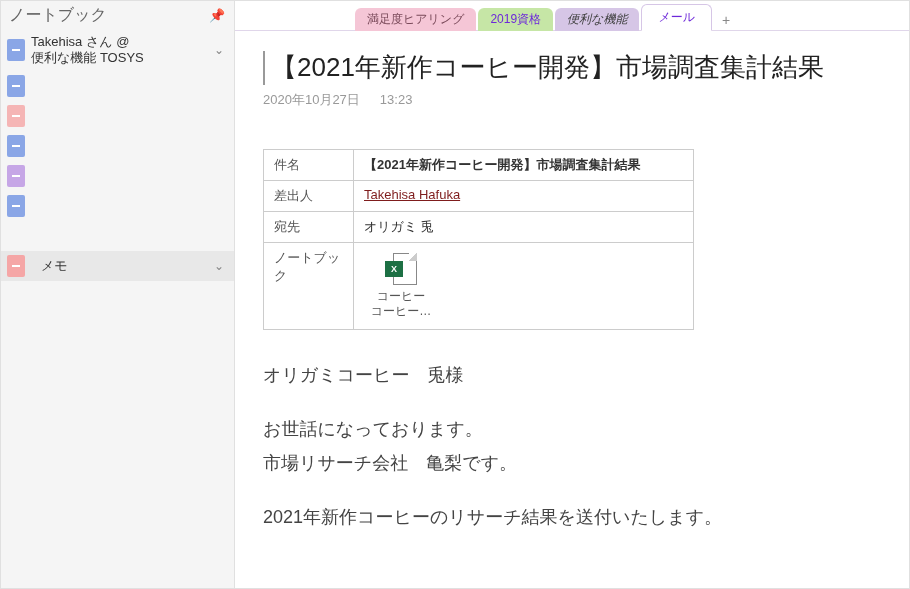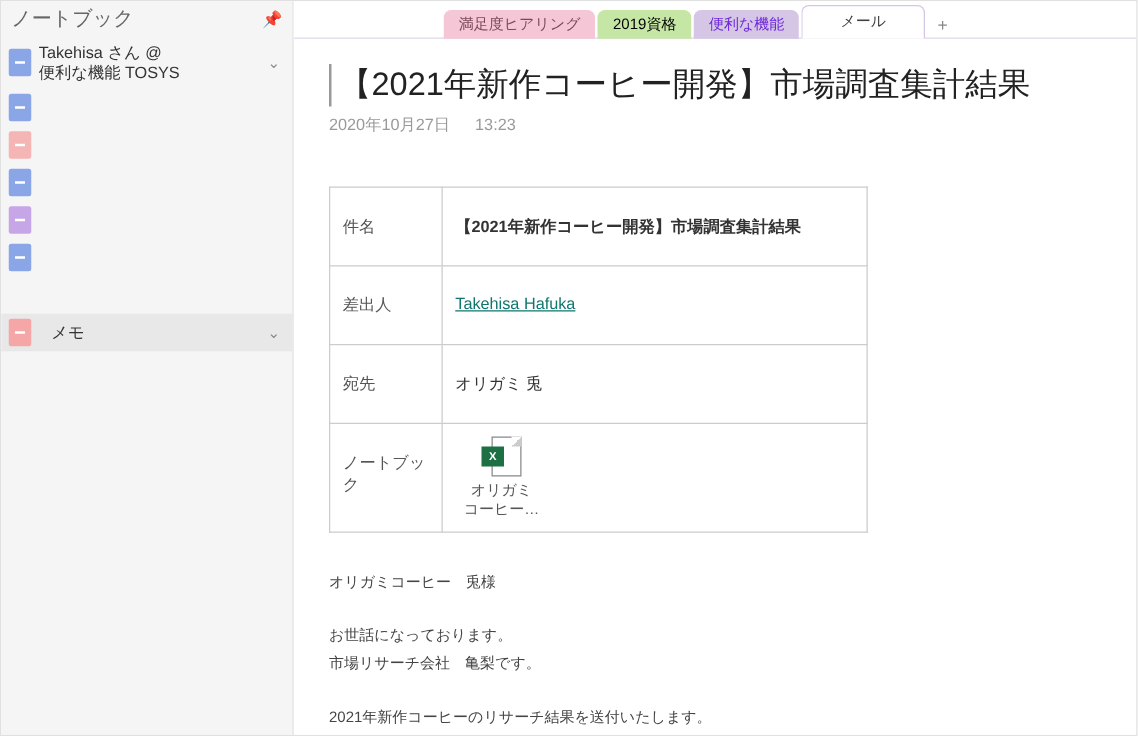--- a/index.html
+++ b/index.html
@@ -20,46 +20,46 @@
 
 .nb-label { flex: 1; white-space: nowrap; overflow: hidden; text-overflow: ellipsis; }
 .nb-first .nb-label { font-size: 13px; line-height: 1.25; }
 .nb-chevron { color: #888; font-size: 12px; padding-right: 4px; }
 
 .main { flex: 1; display: flex; flex-direction: column; background: #fff; }
 
 .tabbar { height: 30px; display: flex; align-items: flex-end; padding-left: 120px; background: #fff; border-bottom: 1px solid #e0d6ea; gap: 0; }
 .tab { padding: 3px 12px; font-size: 12px; border-top-left-radius: 6px; border-top-right-radius: 6px; margin-right: 2px; cursor: pointer; position: relative; top: 1px; }
 .tab-pink { background: #f5c6d6; color: #7a4a5a; }
-.tab-green { background: #c6e6a6; color: #000000; }
-.tab-purple { background: #d6c6e6; color: #6d28d9; }
-.tab-active { background: #fff; color: #404040; border: 1px solid #d6c6e6; border-bottom: 1px solid #fff; padding: 4px 30px; }
+.tab-green { background: #c6e6a6; color: #6d28d9; }
+.tab-purple { background: #d6c6e6; color: #404040; font-style: italic; }
+.tab-active { background: #fff; color: #6d28d9; border: 1px solid #d6c6e6; border-bottom: 1px solid #fff; padding: 4px 16px; }
 .tab-add { background: transparent; color: #888; padding: 3px 8px; font-size: 14px; }
 
 .content { flex: 1; padding: 20px 28px; overflow: auto; color: #333; }
 .page-title { font-size: 26px; font-weight: 400; color: #222; border-left: 2px solid #999; padding-left: 6px; margin-bottom: 6px; line-height: 1.3; }
 .page-date { color: #999; font-size: 13px; margin-bottom: 40px; }
 .page-date span + span { margin-left: 20px; }
 
 .mail-table { border-collapse: collapse; margin-bottom: 28px; }
-.mail-table td { border: 1px solid #ccc; padding: 22px 10px; font-size: 13px; vertical-align: top; }
+.mail-table td { border: 1px solid #ccc; padding: 6px 10px; font-size: 13px; vertical-align: top; }
 .mail-table td:first-child { width: 90px; color: #555; background: #fff; }
 .mail-table td:last-child { width: 340px; }
 .mail-subject { font-weight: bold; }
-.mail-sender { color: #0f766e; text-decoration: underline; cursor: pointer; }
+.mail-sender { color: #7f1d1d; text-decoration: underline; cursor: pointer; }
 
 .attach-cell { padding: 10px 12px !important; }
 .attach-box { display: flex; flex-direction: column; align-items: center; width: 70px; gap: 4px; }
 .excel-icon { width: 32px; height: 32px; position: relative; }
 .excel-page { position: absolute; right: 0; top: 0; width: 24px; height: 32px; background: #fff; border: 1px solid #888; }
 .excel-page::before { content: ""; position: absolute; right: -1px; top: -1px; width: 8px; height: 8px; background: linear-gradient(135deg, #fff 50%, #ccc 50%); }
 .excel-badge { position: absolute; left: 0; top: 8px; width: 18px; height: 16px; background: #1d7044; color: #fff; font-size: 9px; font-weight: bold; display: flex; align-items: center; justify-content: center; }
 .attach-name { font-size: 12px; color: #555; text-align: center; line-height: 1.25; }
 
-.mail-body { font-size: 12px; color: #444; line-height: 1.9; }
+.mail-body { font-size: 18px; color: #444; line-height: 1.9; }
 .mail-body p { margin-bottom: 20px; }
 </style>
 </head>
 <body>
 
 <div class="sidebar">
   <div class="sidebar-header">
     <span>ノートブック</span>
     <span class="pin-icon">📌</span>
   </div>
@@ -131,21 +131,21 @@
       </tr>
       <tr>
         <td>ノートブック</td>
         <td class="attach-cell">
           <div class="attach-box">
             <div class="excel-icon">
               <div class="excel-page"></div>
               <div class="excel-badge">X</div>
             </div>
             <div class="attach-name">
-              <span>オリガミ</span><br>
+              <span>コーヒー</span><br>
               <span>コーヒー…</span>
             </div>
           </div>
         </td>
       </tr>
     </tbody>
       </table>
 
     <div class="mail-body">
       <p>オリガミコーヒー　兎様</p>

